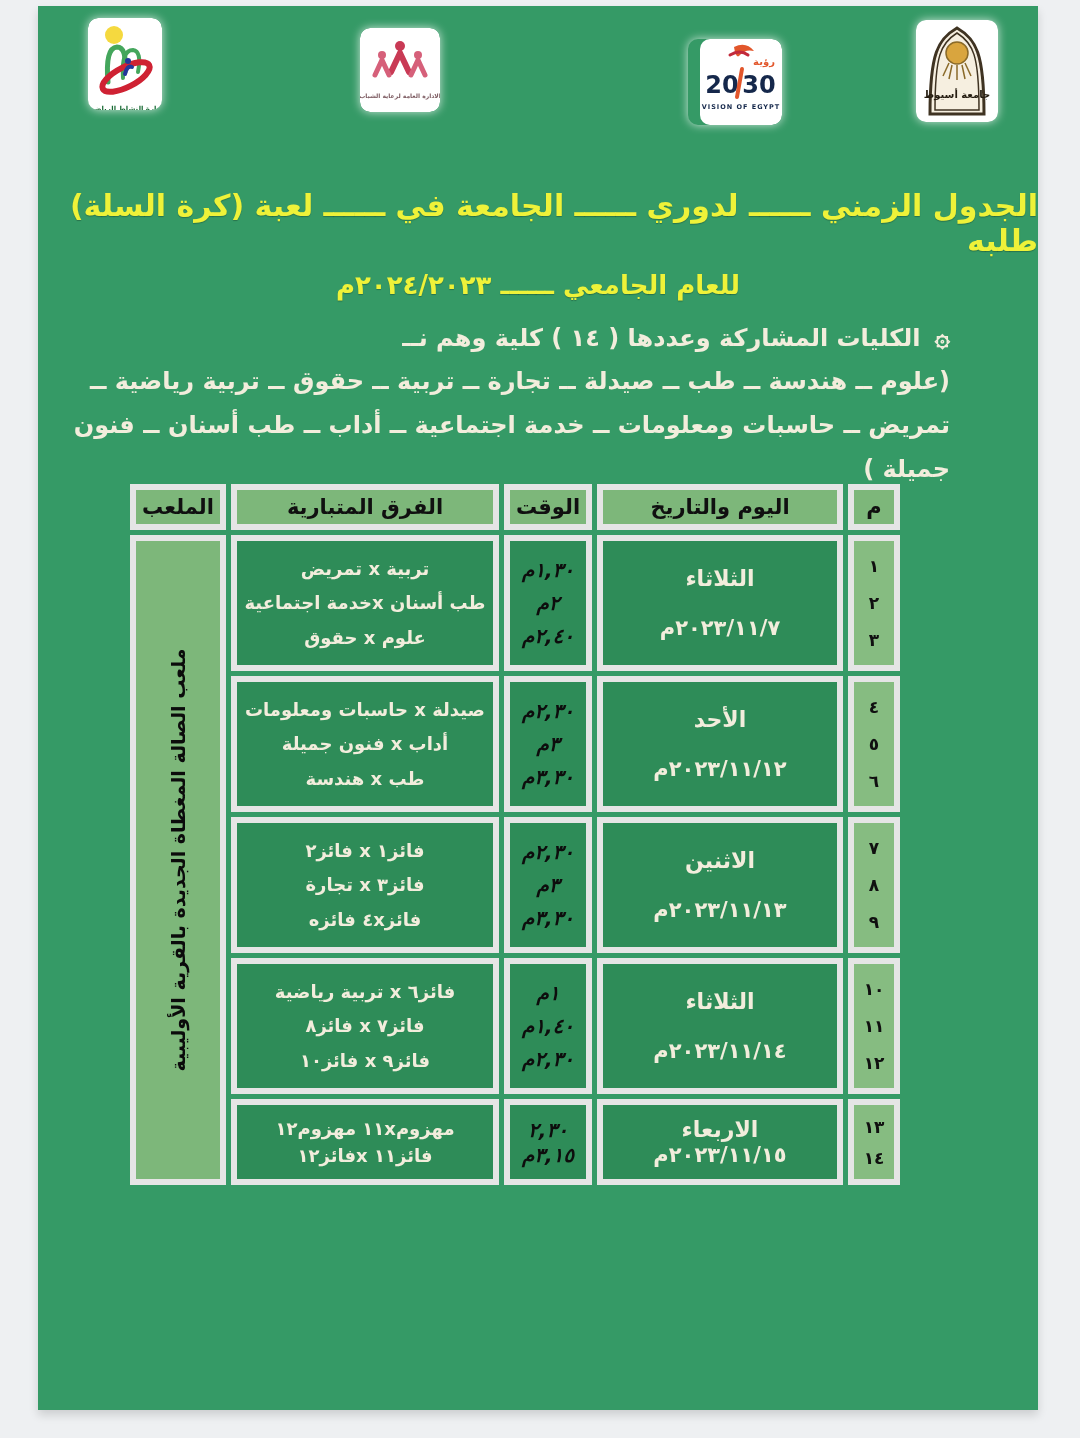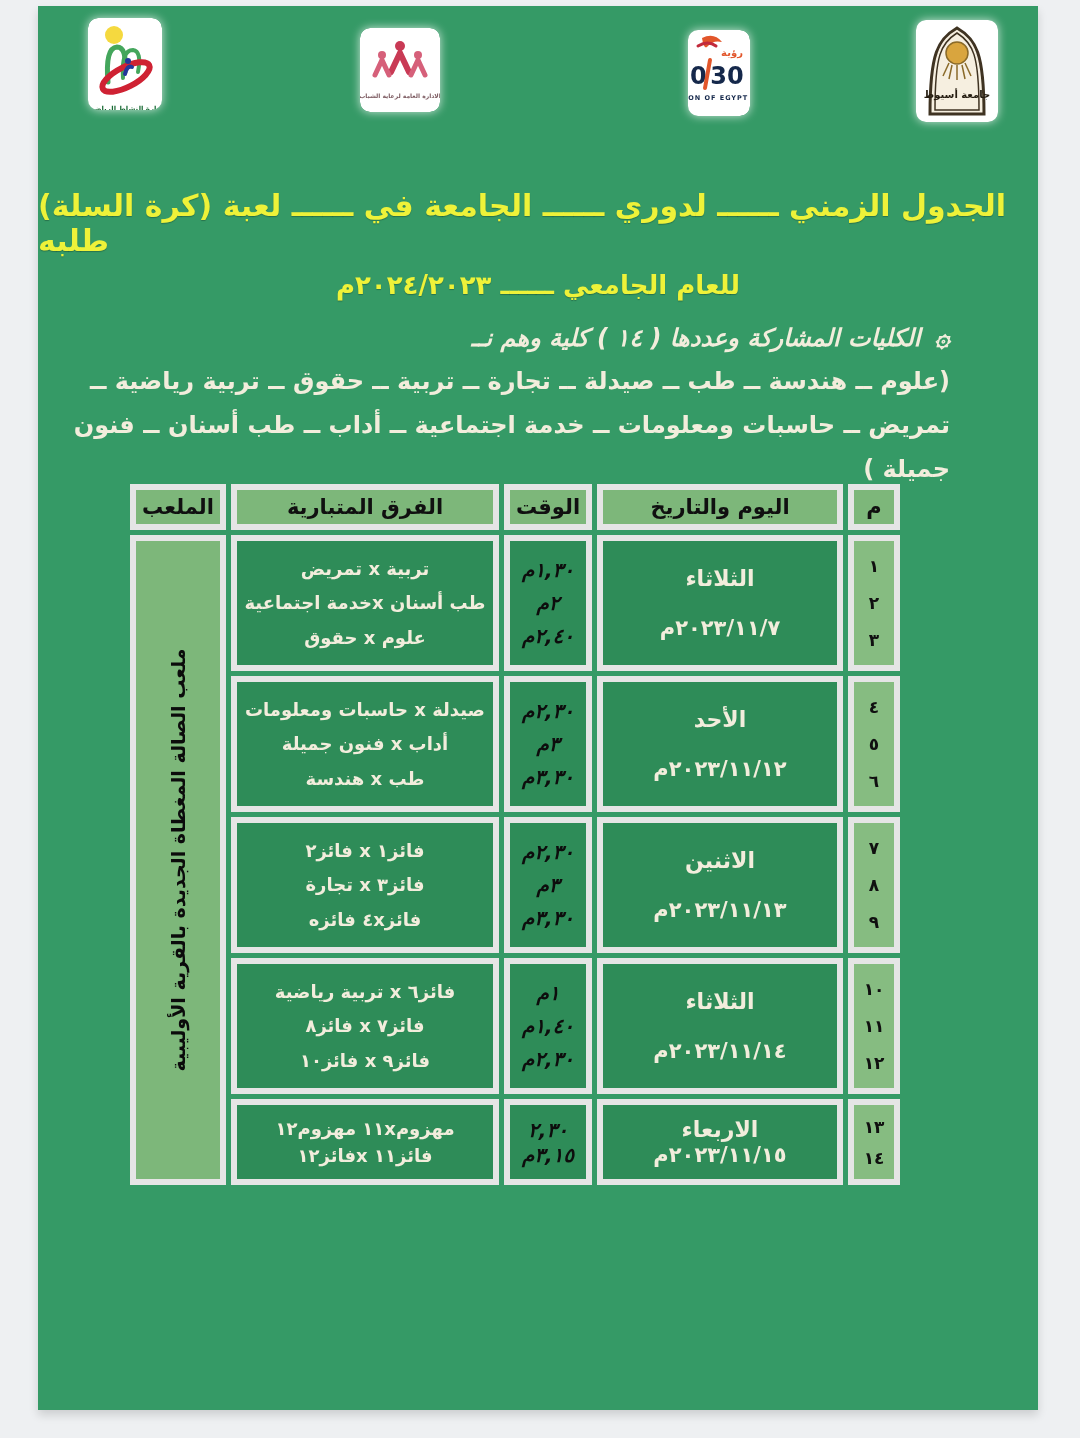--- a/index.html
+++ b/index.html
@@ -15,38 +15,38 @@
     background:#359a66;
     box-shadow:0 5px 9px rgba(0,0,0,0.14);
   }
   .logo {
     position:absolute; border-radius:10px; overflow:hidden;
     box-shadow:0 0 10px rgba(255,255,255,0.75);
   }
   .logo svg { display:block; }
   .logo-sports      { left:50px;  top:12px; width:74px;  height:92px; }
   .logo-youth       { left:322px; top:22px; width:80px;  height:84px; }
-  .logo-vision      { left:650px; top:24px; width:62px;  height:86px; }
+  .logo-vision      { left:650px; top:33px; width:94px;  height:86px; }
   .logo-university  { left:878px; top:14px; width:82px;  height:102px; }
 
   .title-main {
     position:absolute; top:182px; left:0; width:100%;
-    text-align:left; color:#eef239; font-size:30px; font-weight:bold;
+    text-align:right; color:#eef239; font-size:30px; font-weight:bold;
     text-shadow:0 1px 1px rgba(0,0,0,0.25);
   }
   .title-year {
     position:absolute; top:264px; left:0; width:100%;
     text-align:center; color:#eef239; font-size:26px; font-weight:bold;
     text-shadow:0 1px 1px rgba(0,0,0,0.25);
   }
   .intro {
     position:absolute; top:310px; right:88px; left:60px;
     color:#f2eddc; font-weight:bold; direction:rtl;
   }
-  .intro-heading { font-size:24px; line-height:42px; text-align:right;font-style:italic; }
+  .intro-heading { font-size:24px; line-height:42px; text-align:right; }
   .intro-heading .orn { font-size:26px; margin-left:6px; }
   .intro-line { font-size:24px; line-height:44px; text-align:justify; text-align-last:justify; white-space:nowrap; }
   .intro-line-last { font-size:24px; line-height:44px; text-align:right; }
 
   .sched {
     position:absolute; left:92px; top:478px; width:770px;
     display:grid; direction:rtl;
     grid-template-columns:52px 246px 88px 268px 96px;
     grid-template-rows:46px 136px 136px 136px 136px 86px;
     gap:5px;

